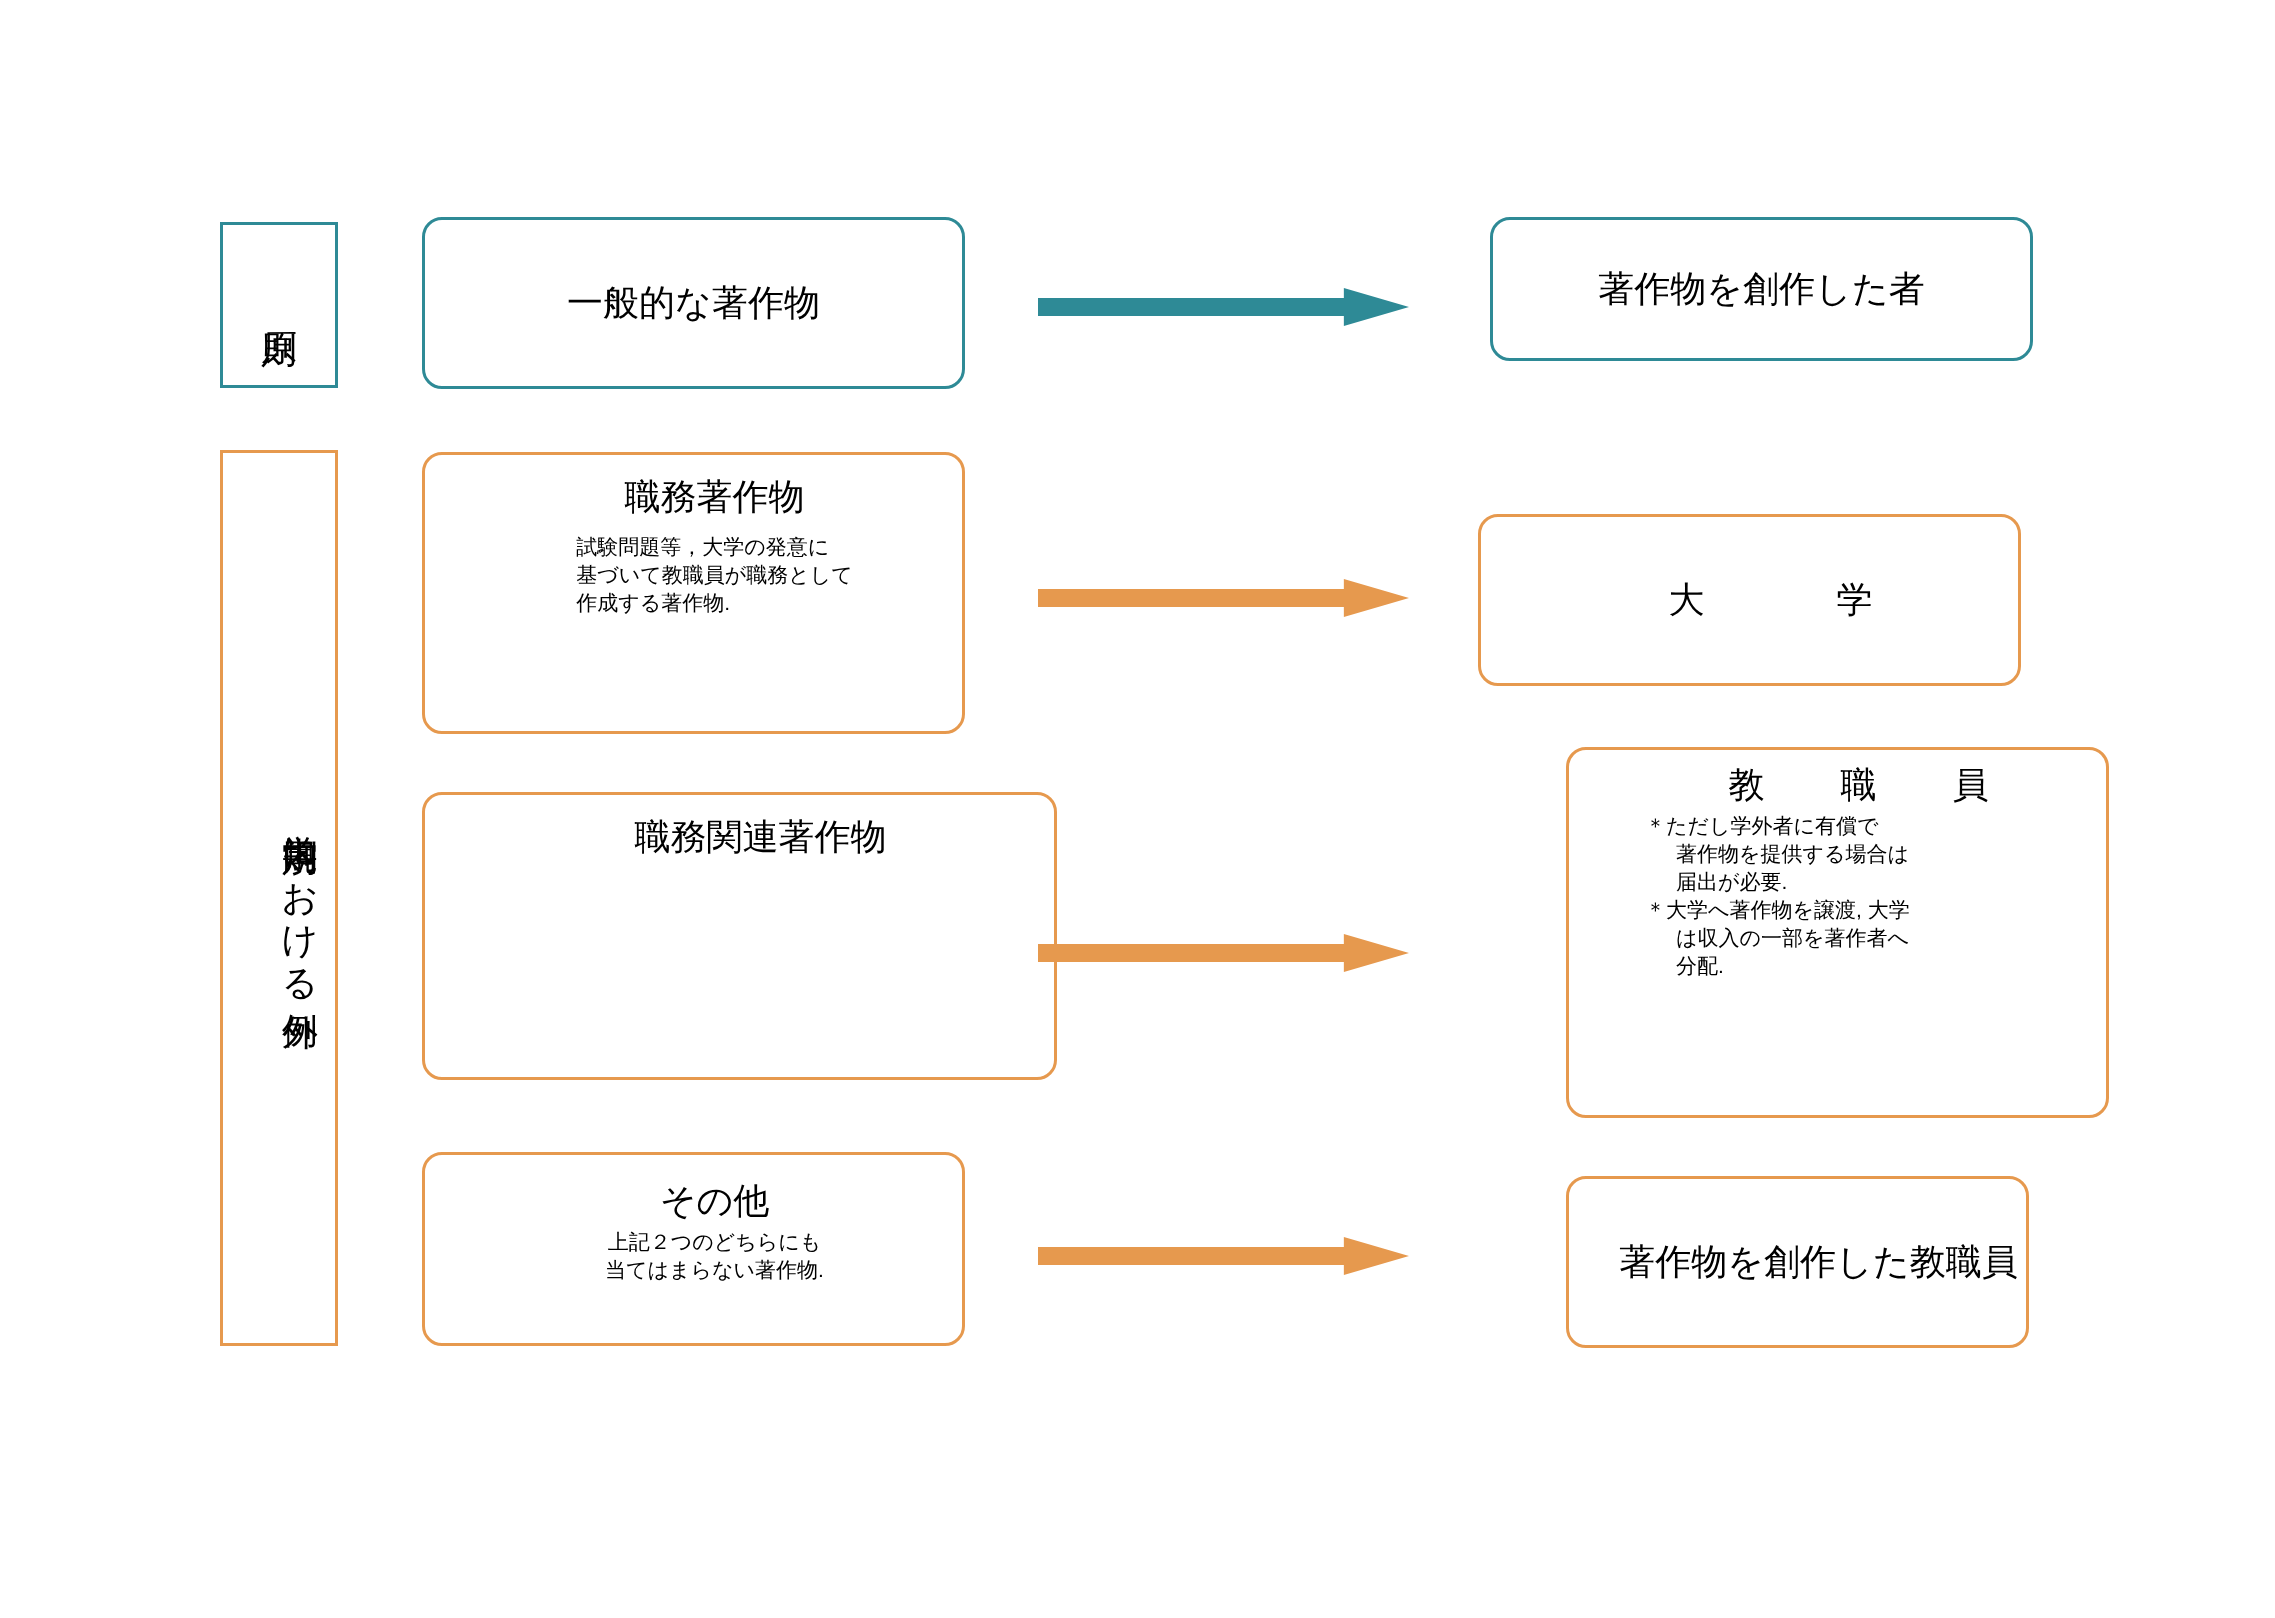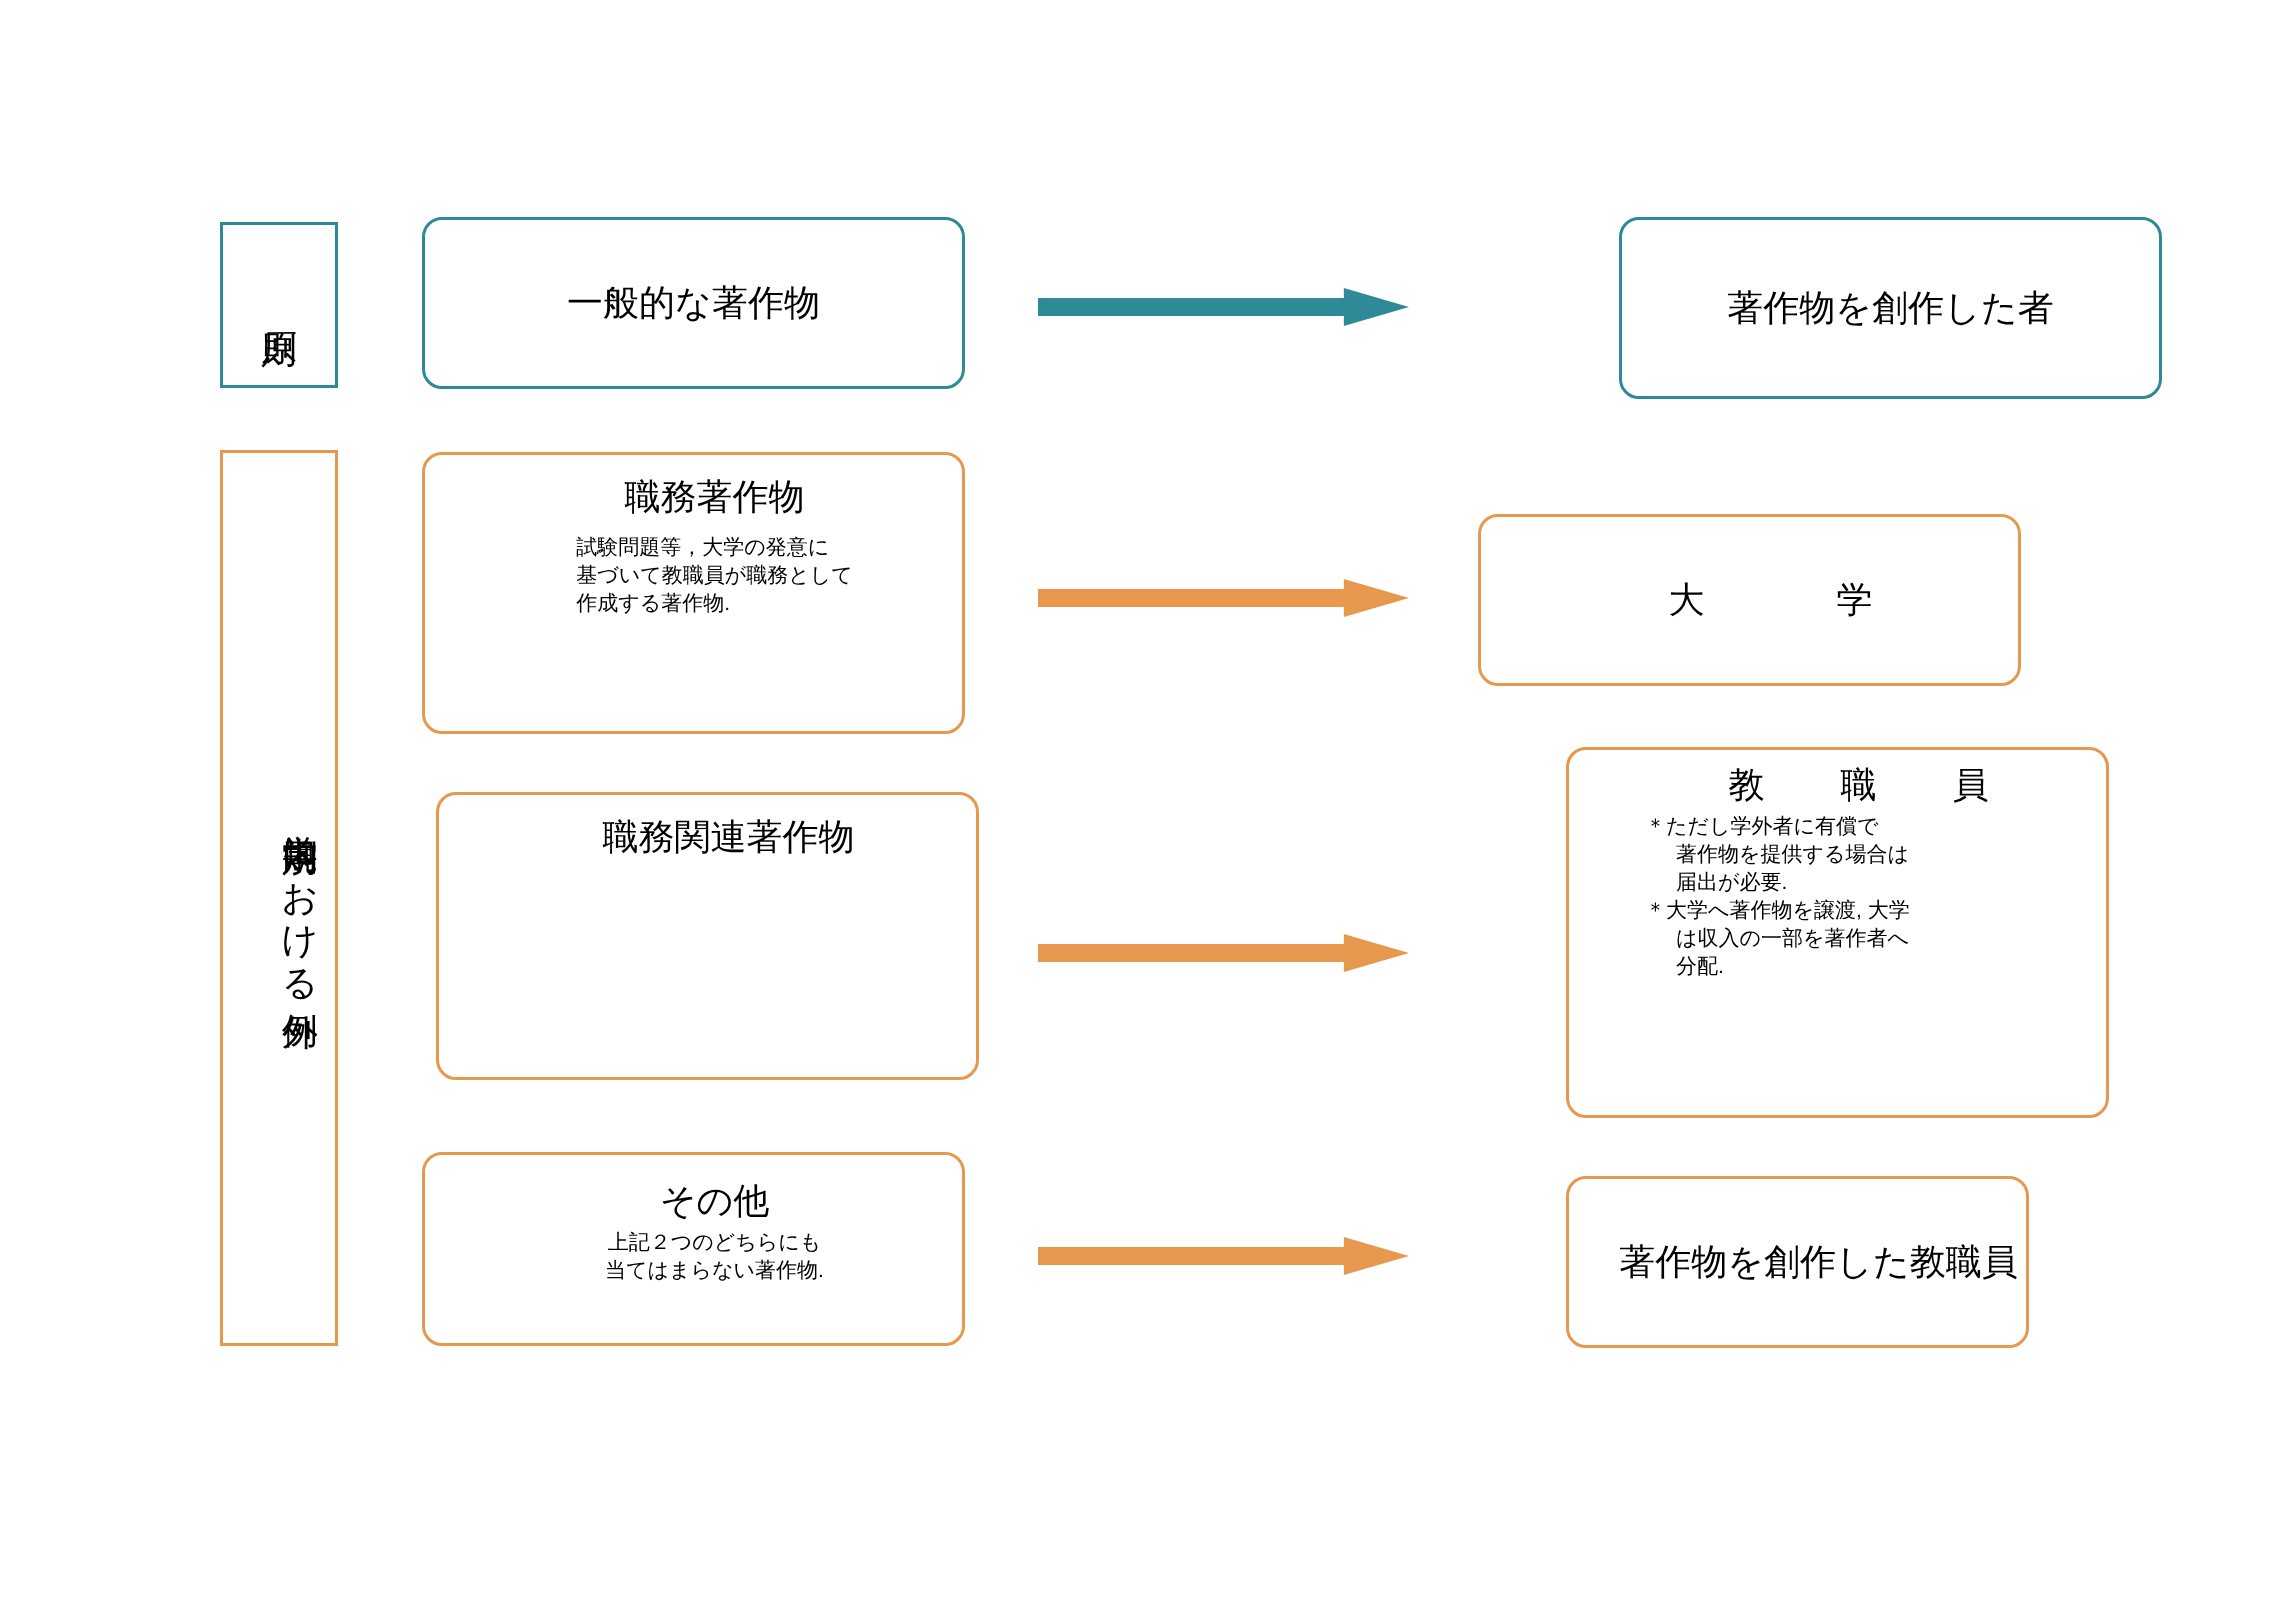--- a/index.html
+++ b/index.html
@@ -95,42 +95,42 @@
   <div class="box rounded teal" style="left:422px; top:217px; width:543px; height:172px;">
     <div class="box-title">一般的な著作物</div>
   </div>
 
   <div class="arrow-wrap" style="left:1038px; top:288px; width:371px; height:38px;">
     <svg class="arrow" viewBox="0 0 410 42" preserveAspectRatio="none">
       <polygon points="0,11 338,11 338,0 410,21 338,42 338,31 0,31" fill="#2E8A96"></polygon>
     </svg>
   </div>
 
-  <div class="box rounded teal" style="left:1619px; top:217px; width:543px; height:182px;">
+  <div class="box rounded teal" style="left:1490px; top:217px; width:543px; height:144px;">
     <div class="box-title">著作物を創作した者</div>
   </div>
 
   <div class="box rounded orange" style="left:422px; top:452px; width:543px; height:282px; justify-content:flex-start; padding-top:20px;">
     <div class="box-title">職務著作物</div>
     <div class="box-body gap-6">試験問題等，大学の発意に
 基づいて教職員が職務として
 作成する著作物.</div>
   </div>
 
   <div class="arrow-wrap" style="left:1038px; top:579px; width:371px; height:38px;">
     <svg class="arrow" viewBox="0 0 410 42" preserveAspectRatio="none">
       <polygon points="0,11 338,11 338,0 410,21 338,42 338,31 0,31" fill="#E6994E"></polygon>
     </svg>
   </div>
 
   <div class="box rounded orange" style="left:1478px; top:514px; width:543px; height:172px;">
     <div class="box-title spaced">大　　学</div>
   </div>
 
-  <div class="box rounded orange" style="left:436px; top:792px; width:543px; height:288px; justify-content:flex-start; padding-top:20px;">
+  <div class="box rounded orange" style="left:422px; top:792px; width:635px; height:288px; justify-content:flex-start; padding-top:20px;">
     <div class="box-title">職務関連著作物</div>
   </div>
 
   <div class="arrow-wrap" style="left:1038px; top:934px; width:371px; height:38px;">
     <svg class="arrow" viewBox="0 0 410 42" preserveAspectRatio="none">
       <polygon points="0,11 338,11 338,0 410,21 338,42 338,31 0,31" fill="#E6994E"></polygon>
     </svg>
   </div>
 
   <div class="box rounded orange" style="left:1566px; top:747px; width:543px; height:371px; justify-content:flex-start; padding-top:12.7px; align-items:stretch;">

